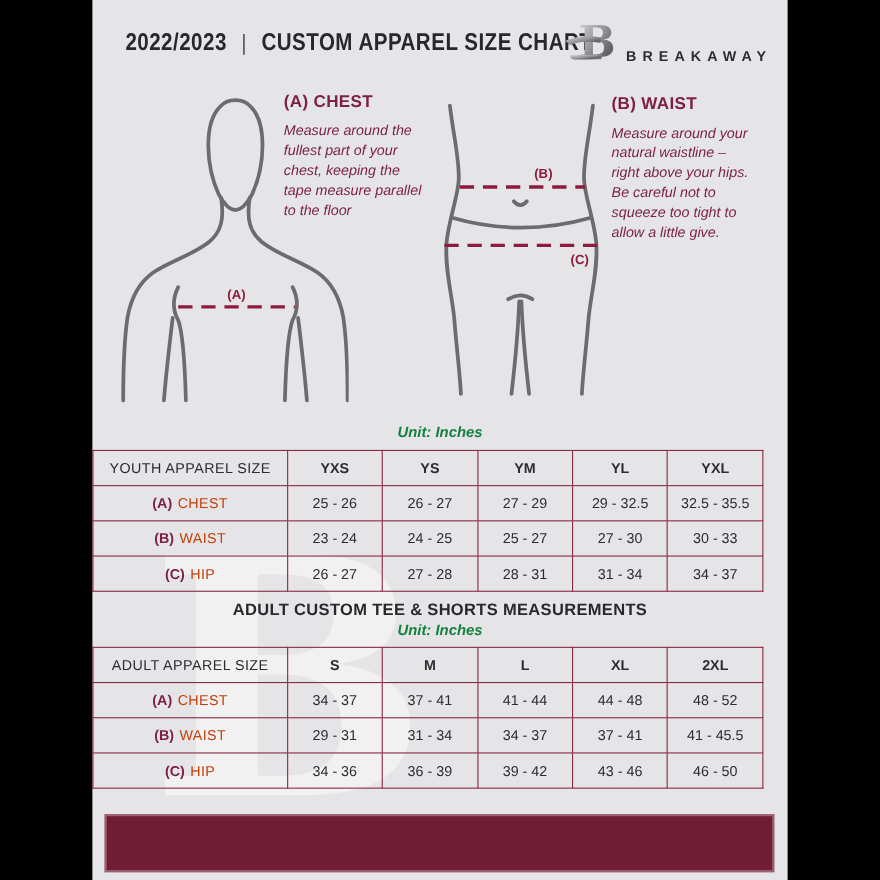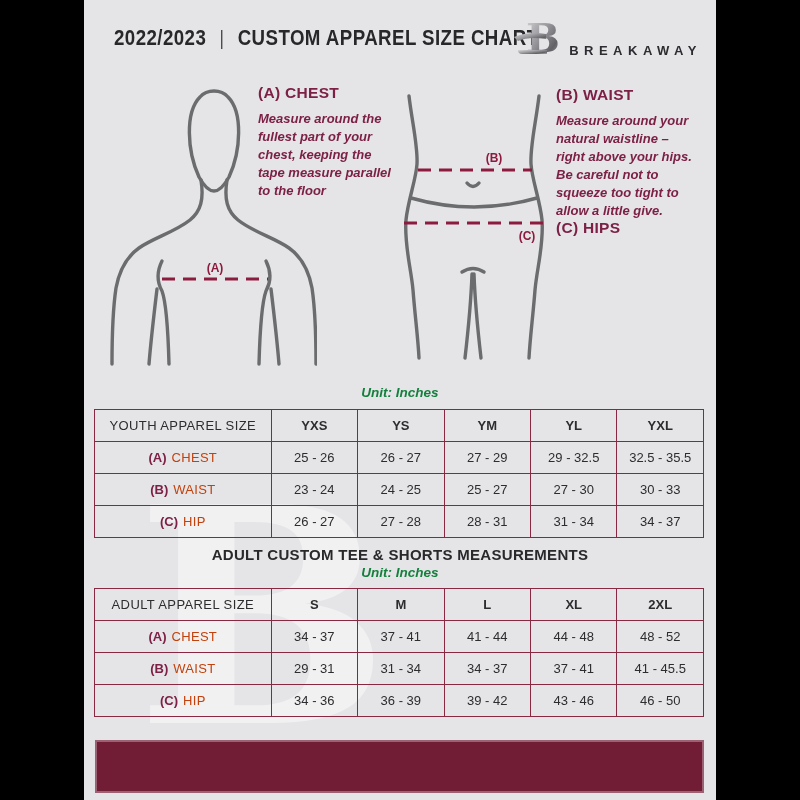--- a/index.html
+++ b/index.html
@@ -11,32 +11,32 @@
   .hdr-left{position:absolute;left:30px;top:25px;white-space:nowrap;
             transform:scaleX(0.85);transform-origin:left center;
             font-weight:700;font-size:22px;letter-spacing:0.5px;color:#28282b;z-index:3;}
   .hdr-div{font-weight:400;color:#4a4a4e;margin:0 9px;font-size:20px;}
   .brand-group{position:absolute;right:14px;top:14px;display:flex;align-items:flex-end;gap:10px;z-index:3;}
   .brand-name{font-size:13px;font-weight:700;letter-spacing:5.5px;color:#2d2d31;}
 
   
   .guide{position:absolute;z-index:2;color:#7c2145;}
   .guide-h{font-size:15.5px;font-weight:700;letter-spacing:0.3px;margin-bottom:8px;}
-  .guide-b{font-size:13px;font-style:italic;font-weight:700;line-height:1.38;white-space:pre-line;}
+  .guide-b{font-size:13px;font-style:italic;font-weight:400;line-height:1.38;white-space:pre-line;}
 
   .fig{position:absolute;z-index:1;}
 
   
   .tbl-title{position:absolute;left:0;width:100%;text-align:center;font-size:15px;
              font-weight:700;letter-spacing:0.3px;color:#29292c;z-index:2;}
   .tbl-unit{position:absolute;left:0;width:100%;text-align:center;font-size:13.5px;
             font-style:italic;font-weight:600;color:#15803d;z-index:2;}
 
   
-  table.size-table{position:absolute;left:10px;width:610px;border-collapse:collapse;
+  table.size-table{position:absolute;left:0;width:610px;border-collapse:collapse;
                    table-layout:fixed;z-index:2;background:transparent;}
   table.size-table td{border:1.5px solid #8a2843;height:31px;padding:0;text-align:center;
                       font-size:13px;color:#2d2d2f;}
   td.col-head{text-align:left;padding-left:22px;font-size:13.5px;letter-spacing:0.4px;color:#3e3e42;}
   td.size-cell{font-weight:700;font-size:13.5px;color:#232327;}
   td.row-head{text-align:left;padding-left:22px;}
   td.row-head .pfx{color:#7c2145;font-weight:700;margin-right:5px;}
   td.row-head .lbl{color:#c2410c;letter-spacing:0.3px;}
 
   .watermark{position:absolute;left:52px;top:468px;font-family:"DejaVu Serif",serif;
@@ -114,21 +114,20 @@
   <div class="guide" style="left:472px;top:86px;width:158px;">
     <div class="guide-h">(B) WAIST</div>
     <div class="guide-b">Measure around your
 natural waistline –
 right above your hips.
 Be careful not to
 squeeze too tight to
 allow a little give.</div>
   </div>
   <div class="guide" style="left:472px;top:219px;width:168px;">
-    <div class="guide-h">(C) HIPS</div>
   </div>
 
   <div class="tbl-unit" style="top:385px;">Unit: Inches</div>
   <table class="size-table" style="top:409px;">
     <colgroup>
         <col style="width:29%">
         <col style="width:14.2%">
         <col style="width:14.2%">
         <col style="width:14.2%">
         <col style="width:14.2%">

